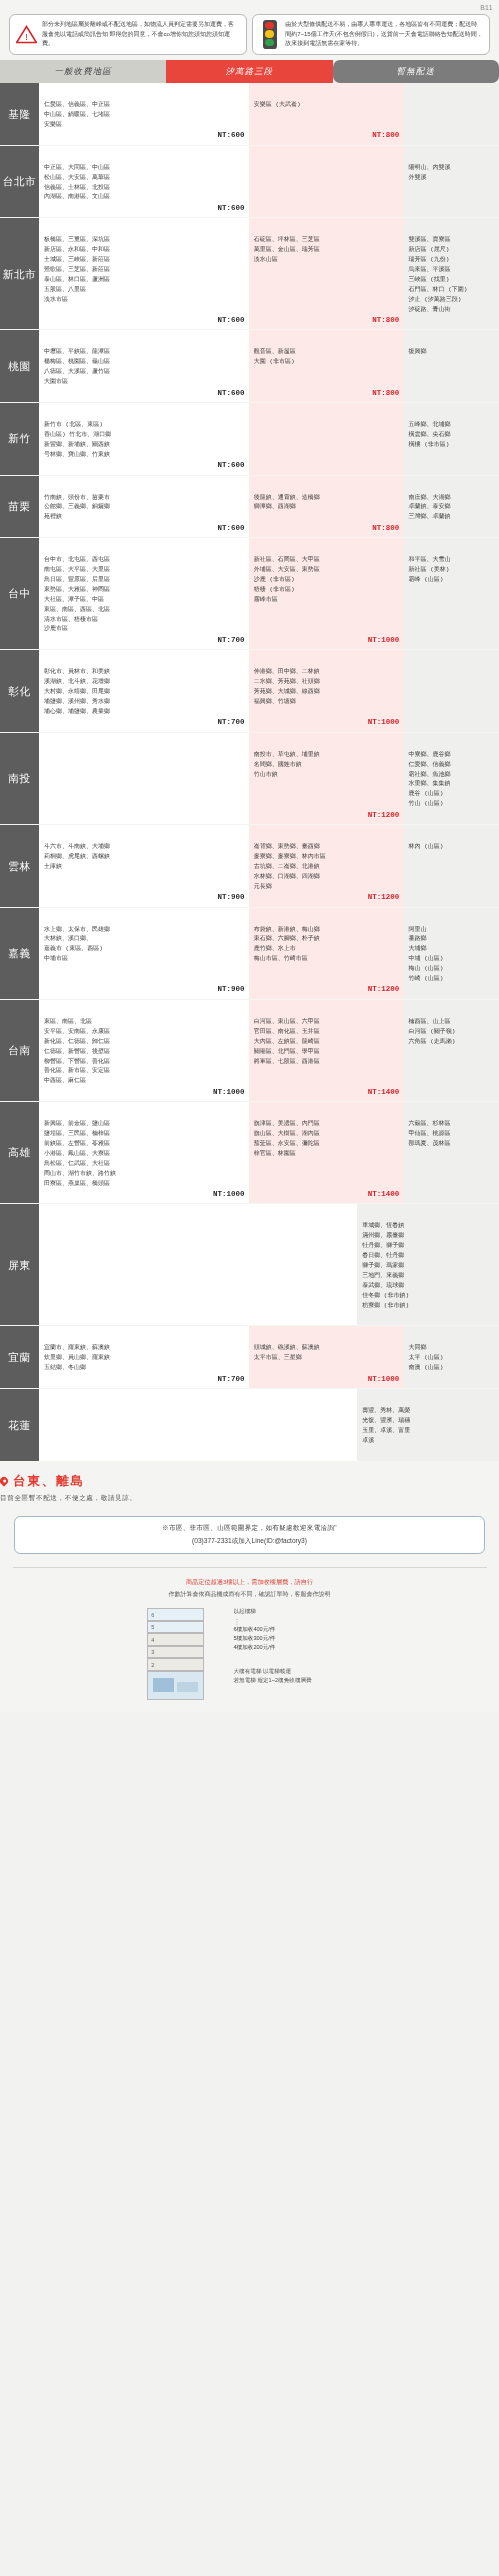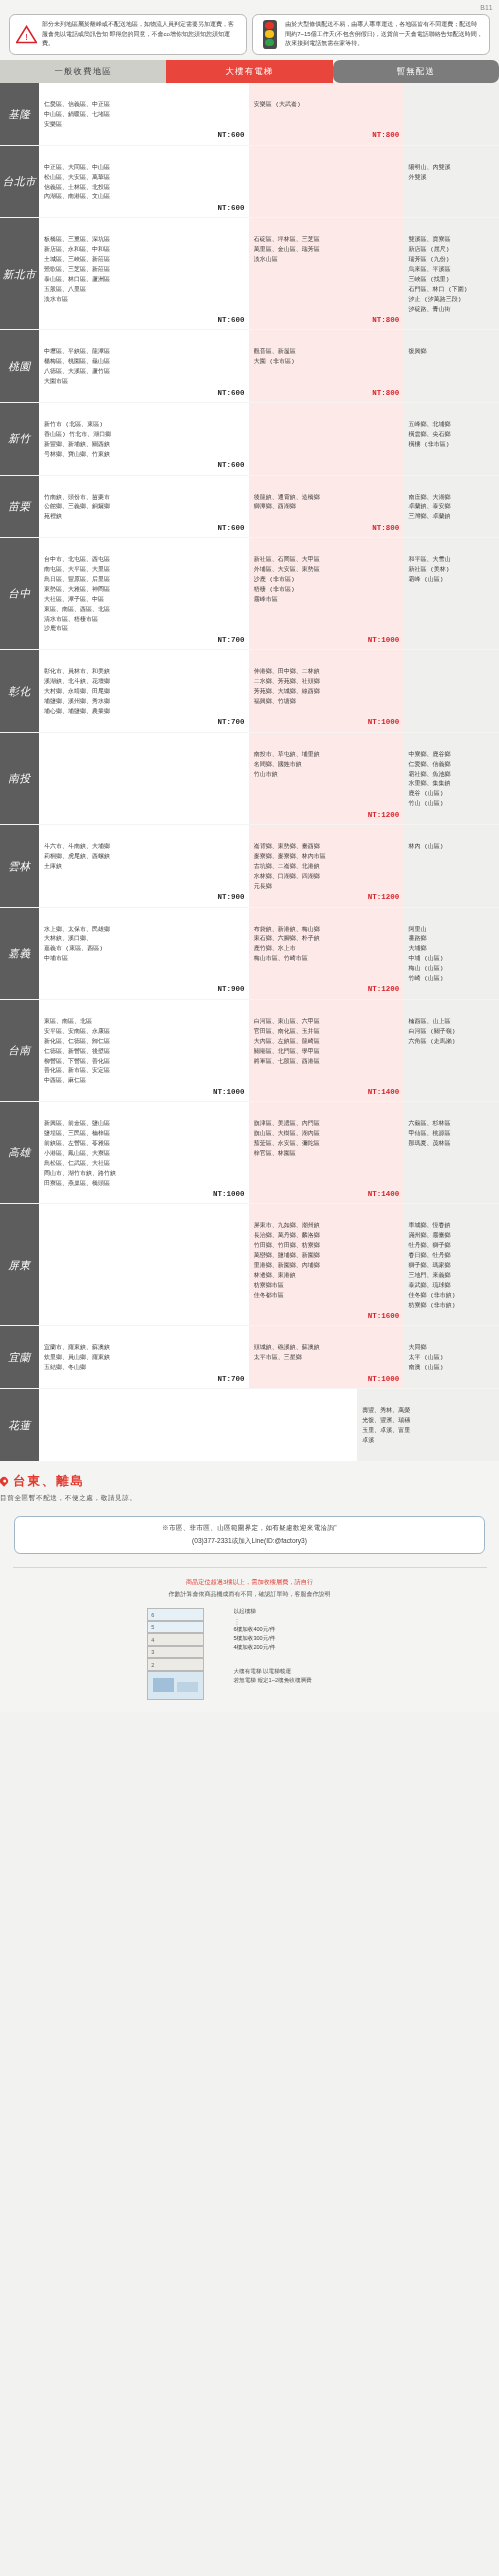--- a/index.html
+++ b/index.html
@@ -34,29 +34,29 @@
     box-shadow:0 0 0 1.9px #fff;}
   .stamp span{ display:block; }
   .banner-title { margin-left:8.7px; font-size:17px; font-weight:bold; color:#fff; letter-spacing:3.1px;}
   .banner-icon { margin-left:auto; margin-right:16px; display:flex; align-items:center; gap:3.7px;}
   .person { width:10px;height:16px; position:relative;}
   .person:before{content:"";position:absolute;left:2.5px;top:0;width:5px;height:5px;border-radius:50%;background:#f3d11a;}
   .person:after{content:"";position:absolute;left:1.2px;top:5.6px;width:7.5px;height:10.6px;background:#f3d11a;border-radius:1.9px;}
   .box-ico{width:10px;height:8.7px;background:#c8932d;border:0.6px solid #8e6a21;}
 
   
-  .tabs { display:flex; }
+  .tabs { display:flex;font-style:italic; }
   .tab { flex:1; text-align:center; font-size:8.4px; padding:6.2px 0; letter-spacing:1.2px; }
   .tab.normal { background:#cfcfca; color:#3d3d3d;}
   .tab.remote { background:#e8463c; color:#fff;}
   .tab.none   { background:#7c7c7c; color:#fff;border-radius:7px;}
   .rowset { display:flex; border-bottom:1.9px solid #f4f4f2; }
   .city {
     flex:0 0 39px; background:#5d5d5d; color:#fff; display:flex; align-items:center; justify-content:center;
-    font-size:10.6px; letter-spacing:0.6px; text-align:center; line-height:1.2;font-style:italic;
+    font-size:10.6px; letter-spacing:0.6px; text-align:center; line-height:1.2;
   }
   .cols { flex:1 1 auto; display:flex; }
   .col { position:relative; padding:17px 5px 15px 5px; font-size:6px; line-height:1.65; color:#3a3a3a;font-family:Liberation Mono, monospace; }
   .col.c1 { flex:1.45; background:#fff; }
   .col.c2 { flex:1.05; background:#fdeae8; }
   .col.c3 { flex:0.62; background:#efefee; }
   .price { position:absolute; right:4.4px; bottom:3.1px; font-size:7.5px; font-weight:bold; }
   .p-dark { color:#2b2b2b;}
   .p-red  { color:#d8232a;}
 
@@ -114,21 +114,21 @@
             <i class="t-grn"></i>
           </div>
       </div>
       <div class="notice-text">由於大型條俱配送不易，由專人專車運送，各地區皆有不同運費；配送時間約7~15個工作天(不包含例假日)，送貨前一天會電話聯絡告知配送時間，故來接到電話無需在家等待。</div>
     </div>
   </div>
 
 
   <div class="tabs">
     <div class="tab normal">一般收費地區</div>
-    <div class="tab remote">大樓有電梯</div>
+    <div class="tab remote">汐萬路三段</div>
     <div class="tab none">暫無配送</div>
   </div>
 
   <div>
 
     <div class="rowset" style="min-height:49px">
       <div class="city">基隆</div>
       <div class="cols">
         <div class="col c1">
           <div class="txt" style="white-space:pre-line">仁愛區、信義區、中正區
@@ -450,31 +450,20 @@
       </div>
     </div>
 
     <div class="rowset" style="min-height:101px">
       <div class="city">屏東</div>
       <div class="cols">
         <div class="col c1">
           <div style="white-space:pre-line"></div>
           <div class="price p-dark"></div>
         </div>
-        <div class="col c2">
-          <div style="white-space:pre-line">屏東市、九如鄉、潮州鎮
-長治鄉、萬丹鄉、麟洛鄉
-竹田鄉、竹田鄉、枋寮鄉
-萬巒鄉、鹽埔鄉、新園鄉
-里港鄉、新園鄉、內埔鄉
-林邊鄉、東港鎮
-枋寮鄉市區
-佳冬都市區</div>
-          <div class="price p-red">NT:1600</div>
-        </div>
         <div class="col c3">
           <div style="white-space:pre-line">車城鄉、恆春鎮
 滿州鄉、霧臺鄉
 牡丹鄉、獅子鄉
 春日鄉、牡丹鄉
 獅子鄉、瑪家鄉
 三地門、來義鄉
 泰武鄉、琉球鄉
 佳冬鄉 (非市鎮)
 枋寮鄉 (非市鎮)</div>

